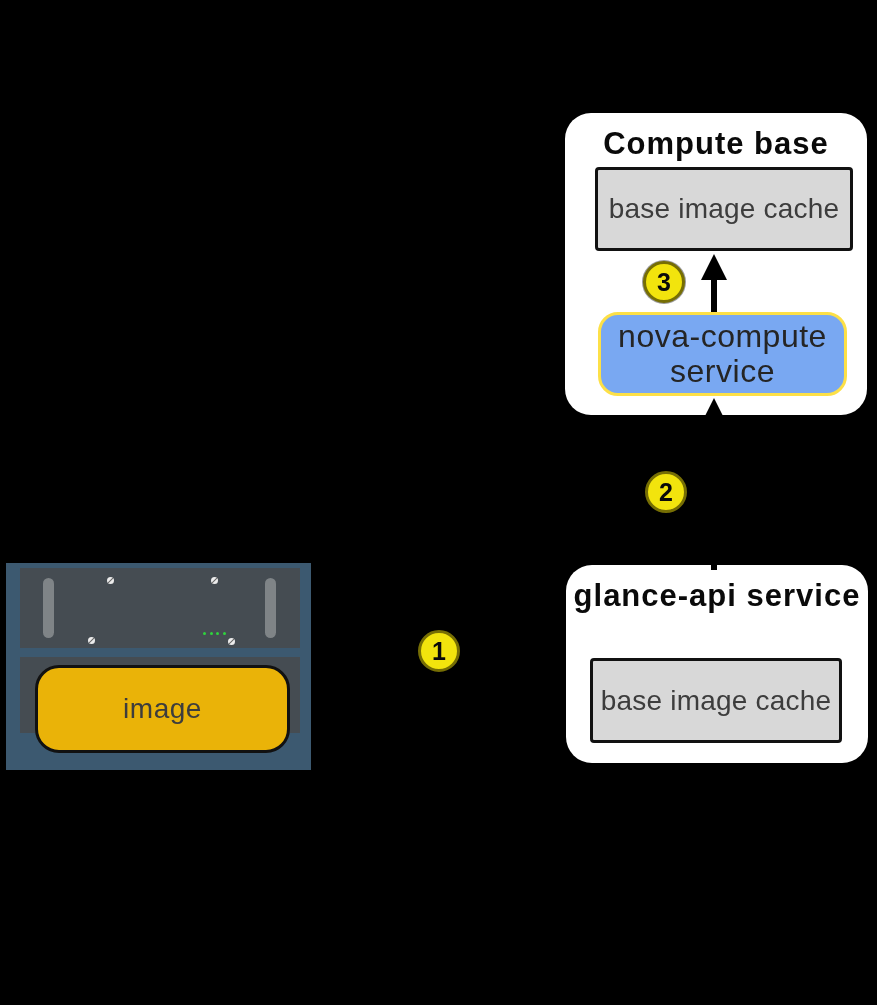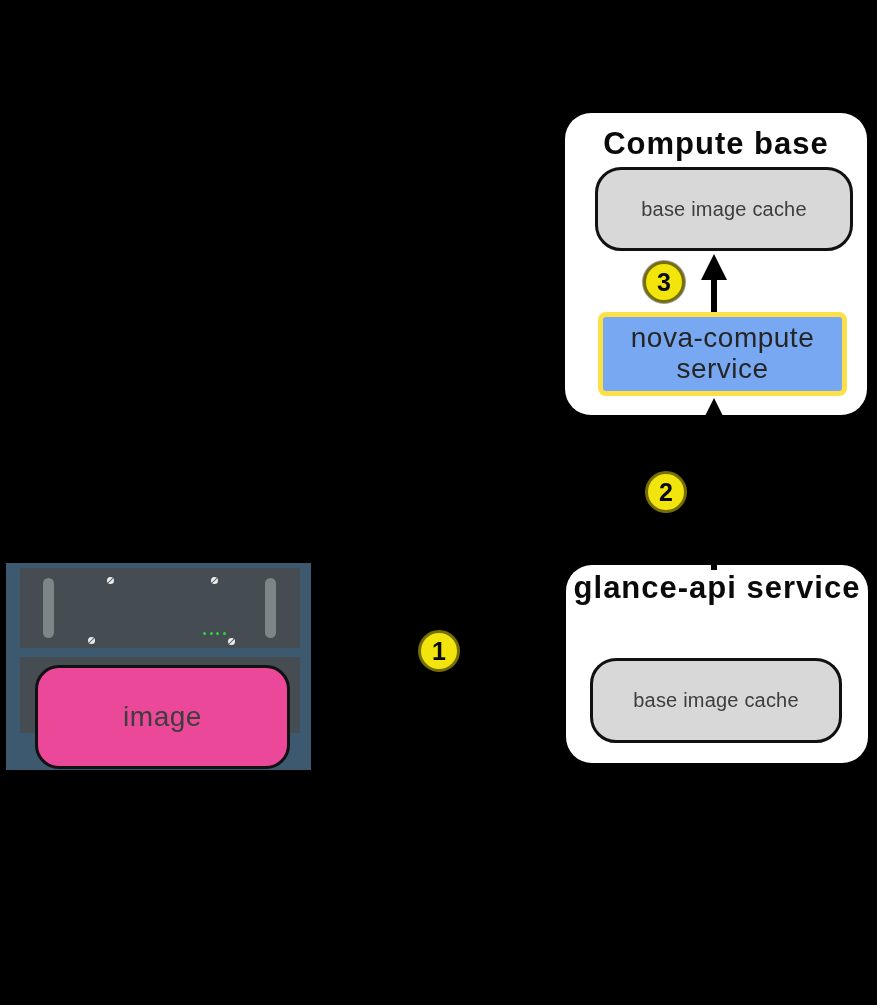--- a/index.html
+++ b/index.html
@@ -4,25 +4,25 @@
 <style>
   * { margin:0; padding:0; box-sizing:border-box; }
   html,body { width:877px; height:1005px; background:#000; overflow:hidden; }
   body { font-family:"Liberation Sans", sans-serif; position:relative; }
   .canvas { position:absolute; left:0; top:0; width:877px; height:1005px; background:#000; }
 
   .white-box { position:absolute; background:#fff; border-radius:26px; }
   .box-title { text-align:center; font-weight:700; color:#0a0a0a; letter-spacing:1px; }
 
   .gray-node { position:absolute; background:#d8d8d8; border:3px solid #111;
-    border-radius:26px; display:flex; align-items:center; justify-content:center;
-    color:#3d3d3d; font-size:20px; letter-spacing:0.2px; }
-  .blue-node { position:absolute; background:#79a8f2; border:5px solid #fde047;
-    border-radius:8px; display:flex; flex-direction:column; align-items:center; justify-content:center;
-    color:#252525; font-size:28px; line-height:1.1; letter-spacing:0.5px; }
+    border-radius:4px; display:flex; align-items:center; justify-content:center;
+    color:#3d3d3d; font-size:28px; letter-spacing:0.2px; }
+  .blue-node { position:absolute; background:#79a8f2; border:3px solid #fde047;
+    border-radius:20px; display:flex; flex-direction:column; align-items:center; justify-content:center;
+    color:#252525; font-size:32px; line-height:1.1; letter-spacing:0.5px; }
 
   .step-circle { position:absolute; width:42px; height:42px; border-radius:50%;
     background:#f2e40d; border:3px solid #766e04; display:flex; align-items:center; justify-content:center;
     font-weight:700; font-size:25px; color:#0a0a0a; z-index:30;
     box-shadow:0 0 0 1px rgba(0,0,0,0.4); }
 
   .arrow-line { position:absolute; background:#000; z-index:20; }
   .arrowhead-up { position:absolute; width:0; height:0;
     border-left:13px solid transparent; border-right:13px solid transparent;
     border-bottom:26px solid #000; z-index:20; }
@@ -32,28 +32,28 @@
 
   
   .server { position:absolute; left:6px; top:563px; width:305px; height:207px; background:#3c5970; }
   .server-panel { position:absolute; left:14px; width:280px; background:#454c52; }
   .panel-top { top:5px; height:80px; }
   .panel-bottom { top:94px; height:76px; }
   .rack-handle { position:absolute; width:11px; height:60px; border-radius:6px; background:#7f8487; }
   .screw { position:absolute; width:7px; height:7px; border-radius:50%; background:#ececec; overflow:hidden; }
   .screw::after { content:""; position:absolute; left:3px; top:-1px; width:1px; height:9px; background:#666; transform:rotate(45deg); }
   .led { position:absolute; width:3px; height:3px; border-radius:50%; background:#2fd33d; }
-  .image-node { position:absolute; left:29px; top:102px; width:255px; height:104px;
-    background:#ec4899; border:3px solid #111; border-radius:24px;
+  .image-node { position:absolute; left:29px; top:102px; width:255px; height:88px;
+    background:#eab308; border:3px solid #111; border-radius:24px;
     display:flex; align-items:center; justify-content:center; color:#3d3d3d; font-size:28px; letter-spacing:0.5px; z-index:5; }
 
   #compute-host { left:565px; top:113px; width:302px; height:302px; }
   #compute-host .box-title { margin-top:13px; font-size:31px; }
   #glance-api { left:566px; top:565px; width:302px; height:198px; }
-  #glance-api .box-title { margin-top:5px; font-size:31px; }
+  #glance-api .box-title { margin-top:13px; font-size:31px; }
 </style>
 </head>
 <body>
 
 <div class="canvas">
 
   <div class="white-box" id="compute-host">
     <div class="box-title">Compute base</div>
   </div>
   <div class="gray-node" style="left:595px; top:167px; width:258px; height:84px;">

